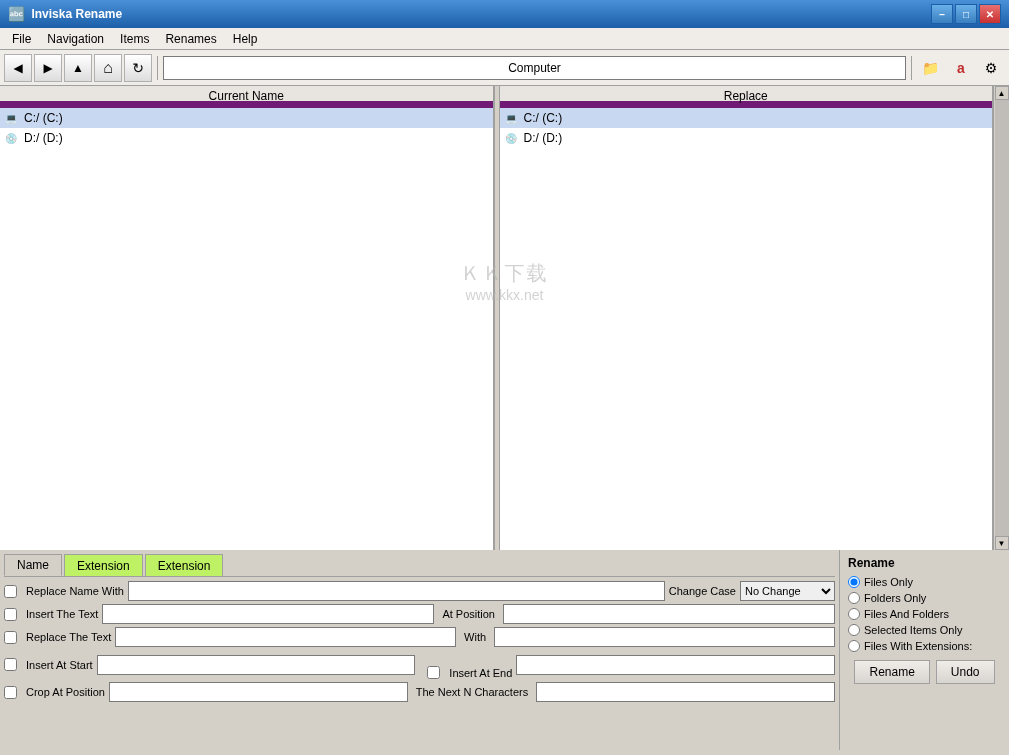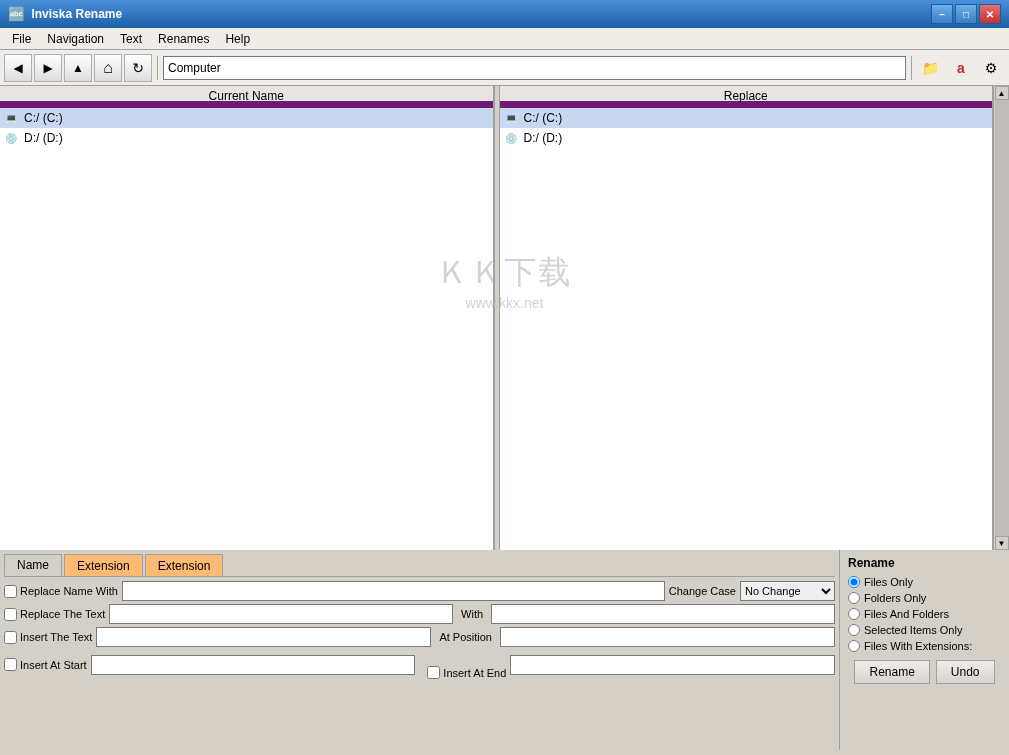--- a/index.html
+++ b/index.html
@@ -90,20 +90,21 @@
       margin: 0 3px;
     }
     #address-bar {
       flex: 1;
       height: 24px;
       border: 1px solid #7a7a7a;
       background: white;
       padding: 0 4px;
       font-size: 12px;
       outline: none;
+      text-align: center;
     }
     .toolbar-end-btn {
       width: 28px;
       height: 28px;
       display: flex;
       align-items: center;
       justify-content: center;
       cursor: pointer;
       font-size: 14px;
     }
@@ -171,21 +172,21 @@
     }
 
     
     #tabs {
       display: flex;
       border-bottom: 1px solid #a0a0a0;
       margin-bottom: 4px;
     }
     .tab {
       padding: 2px 12px;
-      background: #fdba74;
+      background: #bef264;
       border: 1px solid #a0a0a0;
       border-bottom: none;
       cursor: pointer;
       font-size: 12px;
       margin-right: 2px;
       height: 22px;
       display: flex;
       align-items: center;
     }
     .tab.active {
@@ -250,41 +251,41 @@
     }
     #file-area-wrapper {
       position: relative;
       flex: 1;
       display: flex;
     }
 
     .checkbox-label {
       display: flex;
       align-items: center;
-      gap: 3px;
+      gap: 9px;
       white-space: nowrap;
     }
   </style>
 </head>
 <body>
 
 <div id="title-bar">
   <span style="margin-right:6px; font-size:14px;">🔤</span>
   <span id="title-text">Inviska Rename</span>
   <div id="window-controls">
     <div class="win-btn">–</div>
     <div class="win-btn">□</div>
     <div class="win-btn close">✕</div>
   </div>
 </div>
 
 <div id="menu-bar">
     <div class="menu-item">File</div>
     <div class="menu-item">Navigation</div>
-    <div class="menu-item">Text</div>
+    <div class="menu-item">Items</div>
     <div class="menu-item">Renames</div>
     <div class="menu-item">Help</div>
   </div>
 
 <div id="toolbar">
   <div class="toolbar-btn" style="font-size:12px;">◀</div>
   <div class="toolbar-btn" style="font-size:12px;">▶</div>
   <div class="toolbar-btn" style="font-size:12px;">▲</div>
   <div class="toolbar-btn" style="font-size:16px;">⌂</div>
   <div class="toolbar-btn" style="font-size:14px;">↻</div>
@@ -320,21 +321,21 @@
         <span class="file-icon" style="color:#3a7fc0;">💻</span>
         <span>C:/ (C:)</span>
       </div>
       <div class="file-row" style="background:white;">
         <span class="file-icon" style="color:#808080;">💿</span>
         <span>D:/ (D:)</span>
       </div>
     </div>
 
     <div style="position:absolute; left:50%; top:42%; transform:translate(-50%,-50%); pointer-events:none; text-align:center; color:rgba(180,180,180,0.6);">
-      <div style="font-size:32px; font-family:Liberation Serif, serif; letter-spacing:2px;">ＫＫ下载</div>
+      <div style="font-size:20px; font-family:Liberation Serif, serif; letter-spacing:2px;">ＫＫ下载</div>
       <div style="font-size:14px;">www.kkx.net</div>
     </div>
   </div>
 
   <div id="main-scrollbar" style="width:16px; background:#d4d0c8; border-left:1px solid #a0a0a0; display:flex; flex-direction:column; align-items:center;">
     <div style="width:14px; height:14px; background:#d4d0c8; border:1px solid #a0a0a0; display:flex; align-items:center; justify-content:center; font-size:8px; cursor:pointer;">▲</div>
     <div style="flex:1; width:14px; background:#c0bcb8;"></div>
     <div style="width:14px; height:14px; background:#d4d0c8; border:1px solid #a0a0a0; display:flex; align-items:center; justify-content:center; font-size:8px; cursor:pointer;">▼</div>
   </div>
 </div>
@@ -361,50 +362,59 @@
         <option>UPPERCASE</option>
         <option>lowercase</option>
         <option>Title Case</option>
         <option>Sentence case</option>
       </select>
     </div>
 
     <div class="full-row">
       <label class="checkbox-label">
         <input type="checkbox" style="">
+        <span>Insert The Text</span>
+      </label>
+      <input type="text" style="width: 200px; height: 20px; border: 1px solid rgb(122, 122, 122); font-size: 11px; padding: 0px 2px;">
+      <span style="font-size:11px; white-space:nowrap; margin:0 4px;">At Position</span>
+      <input type="text" style="flex: 1 1 0%; height: 20px; border: 1px solid rgb(122, 122, 122); font-size: 11px; padding: 0px 2px;">
+    </div>
+
+    <div class="full-row">
+      <label class="checkbox-label">
+        <input type="checkbox" style="">
         <span>Replace The Text</span>
       </label>
       <input type="text" style="width: 200px; height: 20px; border: 1px solid rgb(122, 122, 122); font-size: 11px; padding: 0px 2px;">
       <span style="font-size:11px; white-space:nowrap; margin:0 4px;">With</span>
       <input type="text" style="flex: 1 1 0%; height: 20px; border: 1px solid rgb(122, 122, 122); font-size: 11px; padding: 0px 2px;">
     </div>
 
     <div class="full-row">
       <label class="checkbox-label">
         <input type="checkbox" style="">
-        <span>Insert The Text</span>
-      </label>
-      <input type="text" style="width: 200px; height: 20px; border: 1px solid rgb(122, 122, 122); font-size: 11px; padding: 0px 2px;">
-      <span style="font-size:11px; white-space:nowrap; margin:0 4px;">At Position</span>
+        <span>Insert At Start</span>
+      </label>
+      <input type="text" style="width: 190px; height: 20px; border: 1px solid rgb(122, 122, 122); font-size: 11px; padding: 0px 2px;">
+      <label class="checkbox-label" style="margin-left:8px;margin-top:16px;">
+        <input type="checkbox" style="">
+        <span>Insert At End</span>
+      </label>
       <input type="text" style="flex: 1 1 0%; height: 20px; border: 1px solid rgb(122, 122, 122); font-size: 11px; padding: 0px 2px;">
     </div>
 
     <div class="full-row">
       <label class="checkbox-label">
         <input type="checkbox" style="">
-        <span>Insert At Start</span>
+        <span>Crop At Position</span>
       </label>
       <input type="text" style="width: 190px; height: 20px; border: 1px solid rgb(122, 122, 122); font-size: 11px; padding: 0px 2px;">
-      <label class="checkbox-label" style="margin-left:8px;margin-top:16px;">
-        <input type="checkbox" style="">
-        <span>Insert At End</span>
-      </label>
+      <span style="font-size:11px; white-space:nowrap; margin:0 4px;">The Next N Characters</span>
       <input type="text" style="flex: 1 1 0%; height: 20px; border: 1px solid rgb(122, 122, 122); font-size: 11px; padding: 0px 2px;">
     </div>
-
 
   </div>
 
   <div id="rename-panel">
     <div id="rename-panel-title">Rename</div>
 
     <div class="radio-row">
       <input type="radio" name="rename-type" checked="" style="">
       <label>Files Only</label>
     </div>

